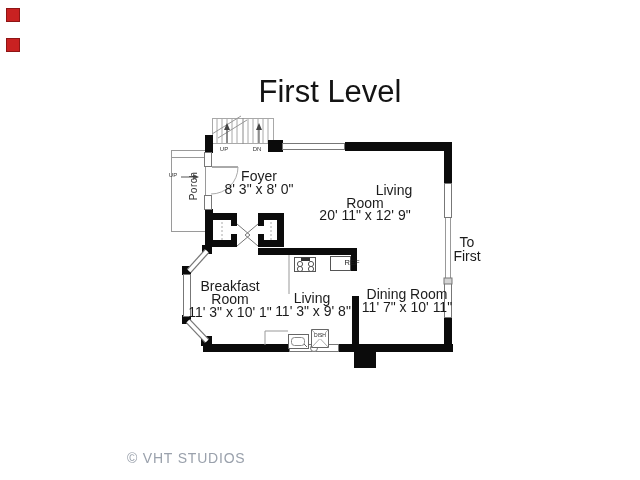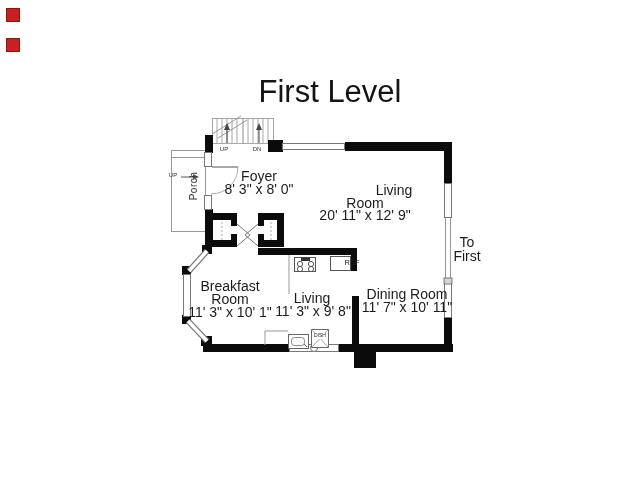--- a/index.html
+++ b/index.html
@@ -188,14 +188,15 @@
 
   <div id="porch-label">Porch</div>
   <div class="lbl tiny" style="left:173px;top:172px;">UP</div>
 
   <div class="lbl tiny" style="left:224px;top:146px;">UP</div>
   <div class="lbl tiny" style="left:257px;top:146px;">DN</div>
 
   <div class="lbl fix" style="left:340px;top:259px;">REF</div>
   <div class="lbl dish" style="left:320px;top:333px;">DISH</div>
 
+  <div id="watermark">© VHT STUDIOS</div>
 
 </div>
 
 </body></html>

